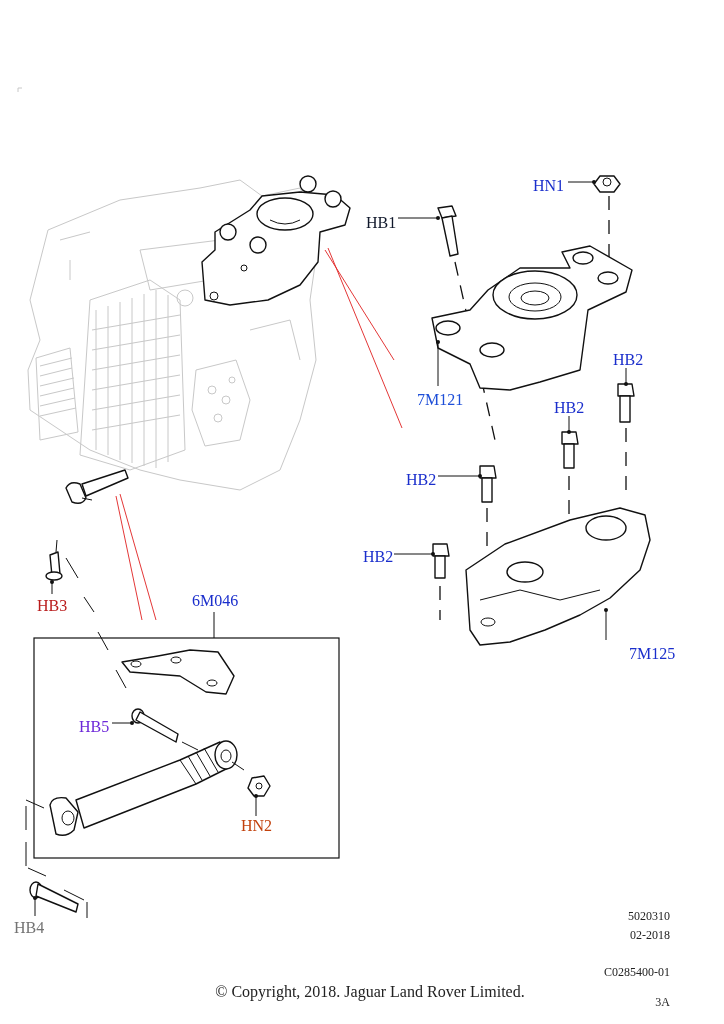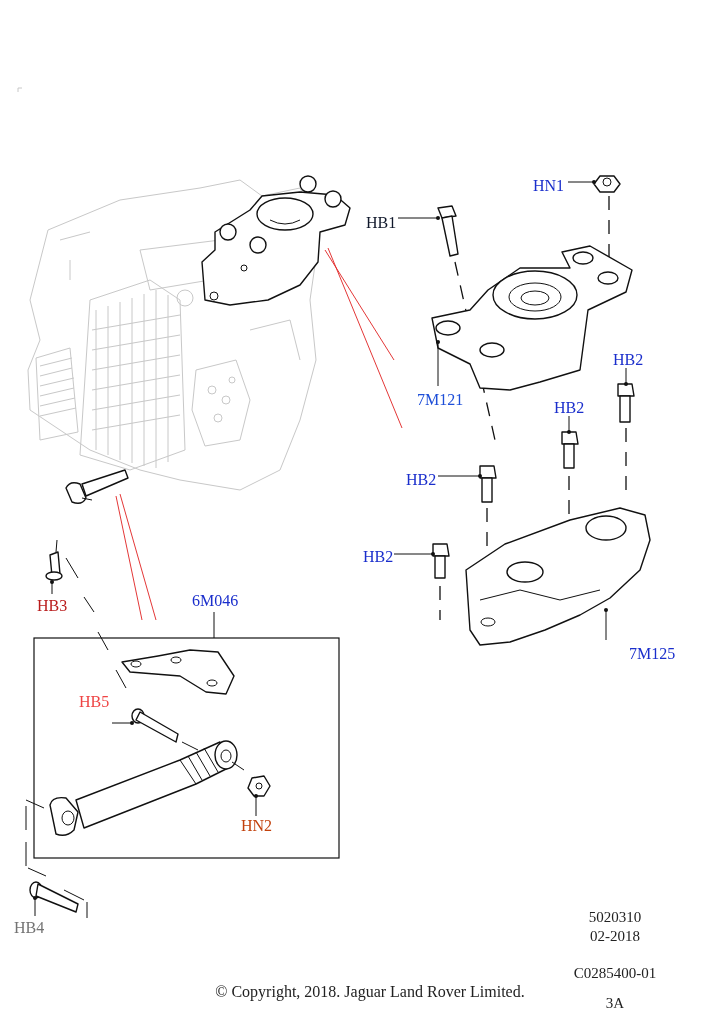--- a/index.html
+++ b/index.html
@@ -1,19 +1,19 @@
 <!DOCTYPE html>
 <html><head>
 <meta charset="utf-8">
 <style>
   html,body{margin:0;padding:0;background:#fff;}
   body{width:724px;height:1024px;position:relative;overflow:hidden;font-family:"Liberation Serif","DejaVu Serif",serif;}
   #diagram{position:absolute;left:0;top:0;width:724px;height:1024px;}
   .callout{position:absolute;color:#1a2ecc;font-weight:normal;font-size:16px;line-height:1;white-space:nowrap;cursor:pointer;}
-  .meta{position:absolute;font-size:15px;color:#222;text-align:center;width:110px;line-height:1;}
+  .meta{position:absolute;font-size:12px;color:#222;text-align:right;width:110px;line-height:1;}
   .copyright{position:absolute;left:8px;width:724px;top:983px;text-align:center;font-size:16px;color:#222;}
   .ghost{fill:none;stroke:#c8c8c8;stroke-width:1;}
   .part{fill:#fff;stroke:#111;stroke-width:1.4;stroke-linejoin:round;}
   .thin{fill:none;stroke:#111;stroke-width:1;}
   .lead{fill:none;stroke:#111;stroke-width:1;}
   .dash{fill:none;stroke:#111;stroke-width:1.3;stroke-dasharray:14 10;}
   .red{fill:none;stroke:#e02020;stroke-width:0.9;}
   .dot{fill:#111;}
 </style>
 </head>
@@ -196,20 +196,20 @@
 <div class="callout" style="left: 366px; top: 215px; color: #0f172a;">HB1</div>
 <div class="callout" style="left: 613px; top: 352px; color: rgb(26, 46, 204);">HB2</div>
 <div class="callout" style="left: 554px; top: 400px; color: rgb(26, 46, 204);">HB2</div>
 <div class="callout" style="left: 406px; top: 472px; color: rgb(26, 46, 204);">HB2</div>
 <div class="callout" style="left: 363px; top: 549px; color: rgb(26, 46, 204);">HB2</div>
 <div class="callout" style="left: 417px; top: 392px; color: #1d4ed8;">7M121</div>
 <div class="callout" style="left: 616px; top: 646px; color: rgb(26, 46, 204); margin-left: 13px;">7M125</div>
 <div class="callout" style="left: 192px; top: 593px; color: rgb(26, 46, 204);">6M046</div>
 <div class="callout" style="left: 37px; top: 598px; color: #b91c1c;">HB3</div>
 <div class="callout" style="left: 14px; top: 920px; color: #737373;">HB4</div>
-<div class="callout" style="left: 79px; top: 694px; color: #ef4444;">HB5</div>
+<div class="callout" style="left: 79px; top: 719px; color: #6d28d9;">HB5</div>
 <div class="callout" style="left: 241px; top: 818px; color: #c2410c;">HN2</div>
 
 <div class="meta" style="left:560px;top:910px;">5020310</div>
 <div class="meta" style="left:560px;top:929px;">02-2018</div>
 <div class="meta" style="left:560px;top:996px;">3A</div>
 <div class="meta" style="left:560px;top:966px;">C0285400-01</div>
 <div class="copyright">© Copyright, 2018. Jaguar Land Rover Limited.</div>
 
 </body></html>

